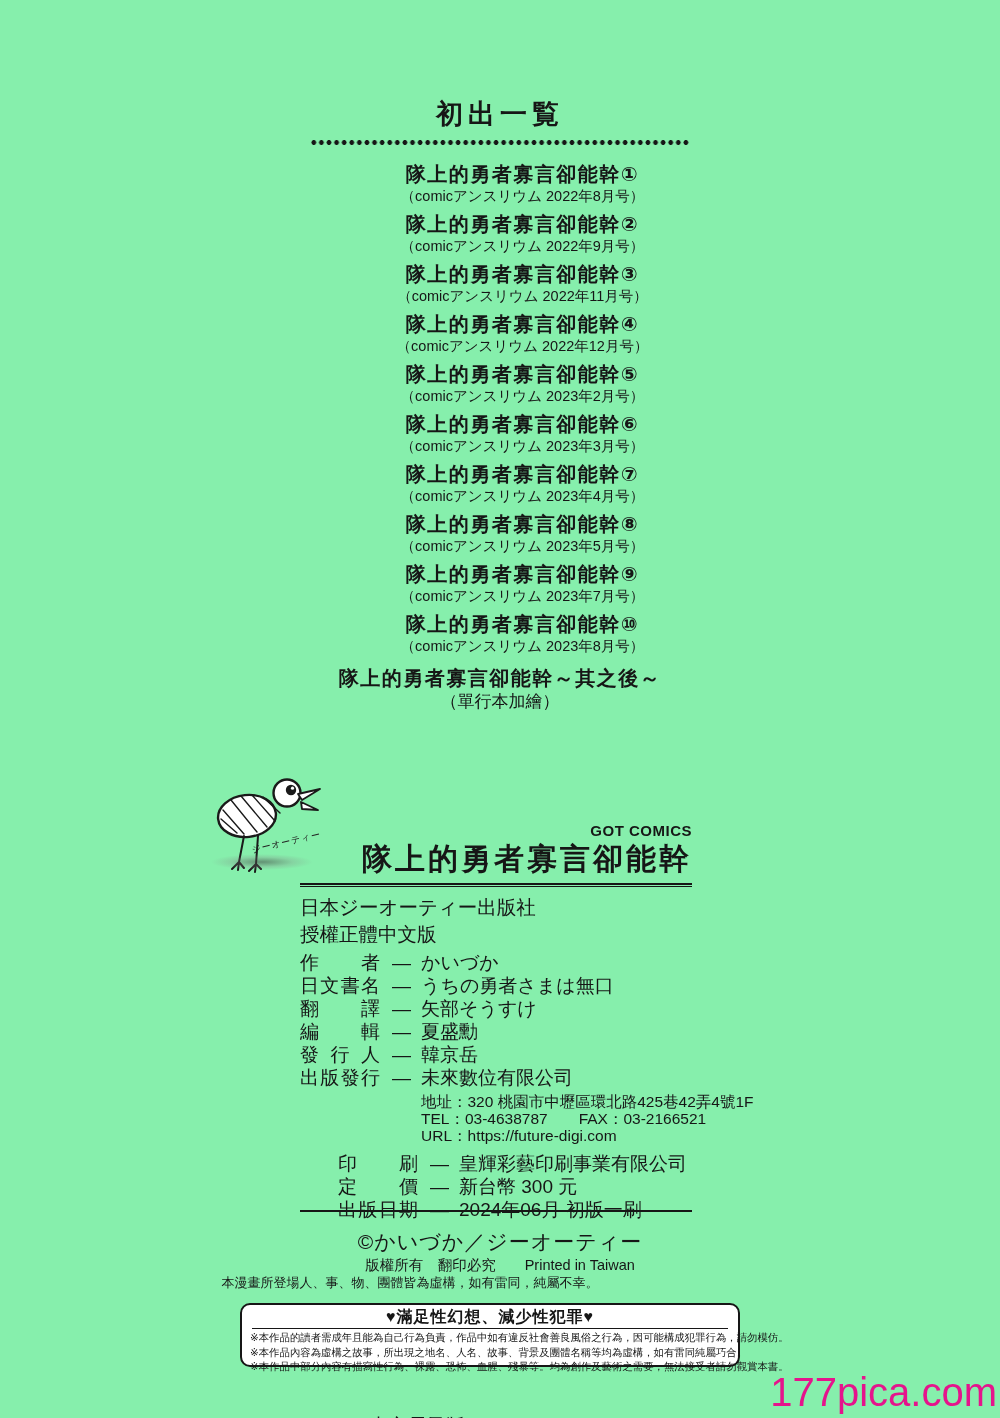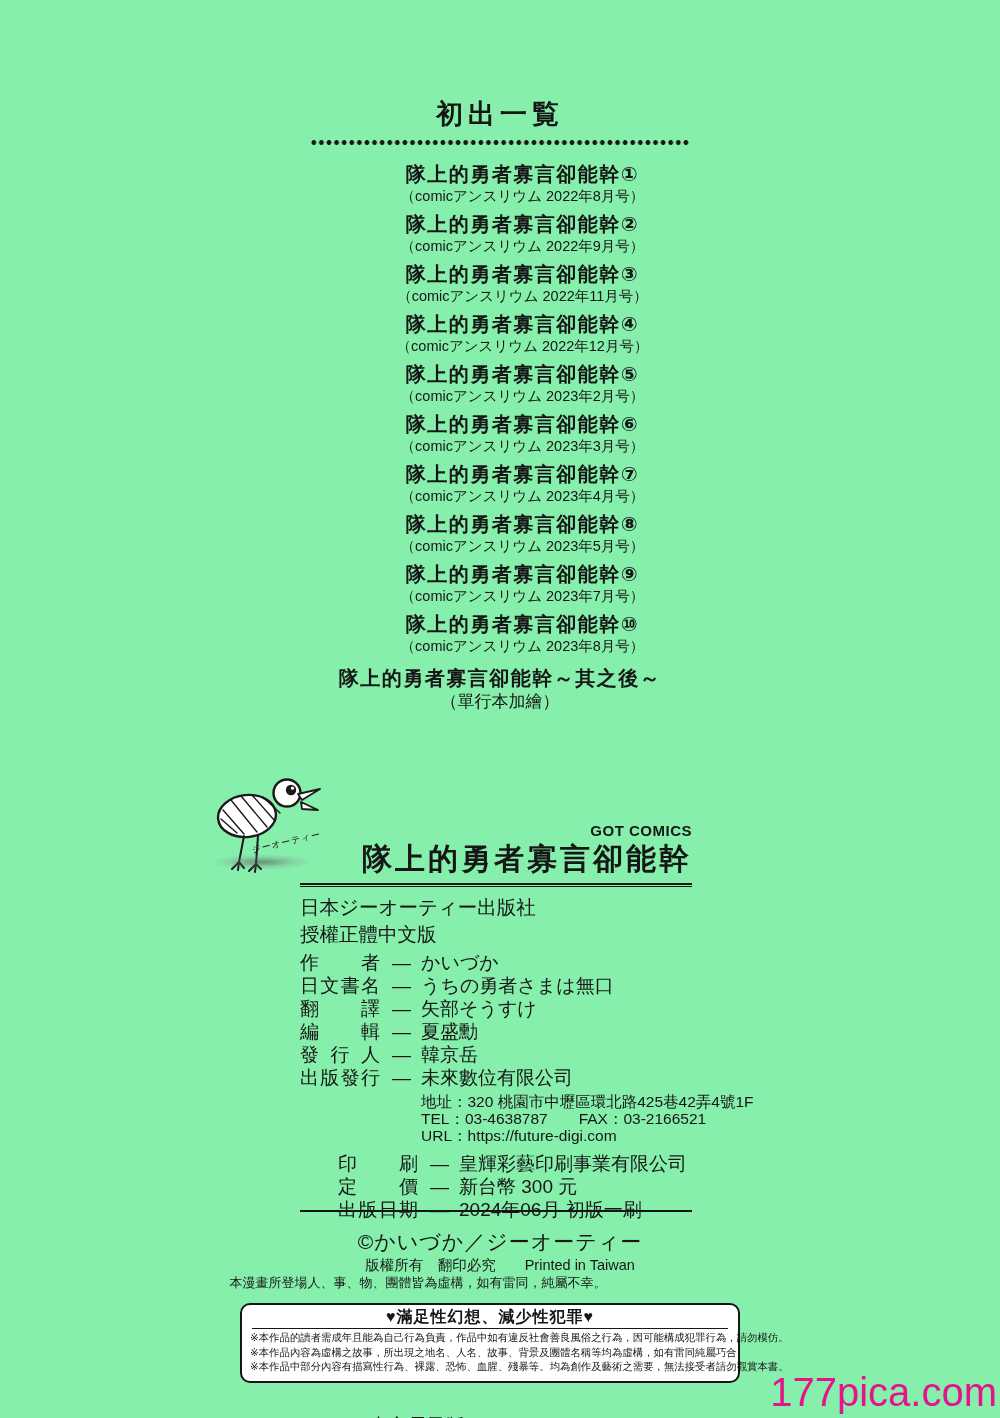--- a/index.html
+++ b/index.html
@@ -50,25 +50,25 @@
   .rows2 { position:absolute; left:300px; top:381px;margin-left:38px; }
   .row { display:flex; align-items:baseline; height:23px; font-size:19px; }
   .row-label { display:inline-block; width:80px; text-align:justify; text-align-last:justify; }
   .row-dash { margin:0 10px 0 12px; }
   .row-details { padding-left:121px; font-size:15.5px; line-height:17px; margin-top:5px; }
 
   .bottom-rule { position:absolute; left:300px; top:440px; width:392px; border-top:2.5px solid #161616; }
 
   .copyright { position:absolute; left:0; top:458px; width:1000px; text-align:center; font-size:21px; letter-spacing:1px; }
   .rights    { position:absolute; left:0; top:486px; width:1000px; text-align:center; font-size:14.5px; }
-  .fiction   { position:absolute; left:8px; top:504px; width:820px; text-align:center; font-size:13px; }
+  .fiction   { position:absolute; left:0; top:504px; width:820px; text-align:center; font-size:13px; }
 
   
   .notice-box {
-    position:absolute; left:240px; top:1303px; width:500px; height:80px;
+    position:absolute; left:240px; top:1303px; width:500px; height:64px;
     border:2px solid #161616; border-radius:10px; padding:2px 8px 0; background:#fff;
   }
   .nb-title { text-align:center; font-size:16px; font-weight:700; line-height:20px; letter-spacing:1px; }
   .nb-rule { border-top:1.8px solid #161616; margin:1px 2px 2px; }
   .nb-line { font-size:10.4px; line-height:14.6px; white-space:nowrap; }
 
   
   .footer-version { position:absolute; top:1381px; left:0; width:900px; text-align:center; font-size:19px;margin-top:32px; }
   .watermark {
     position:absolute; top:1370px; right:3px; font-size:40px; line-height:44px;

